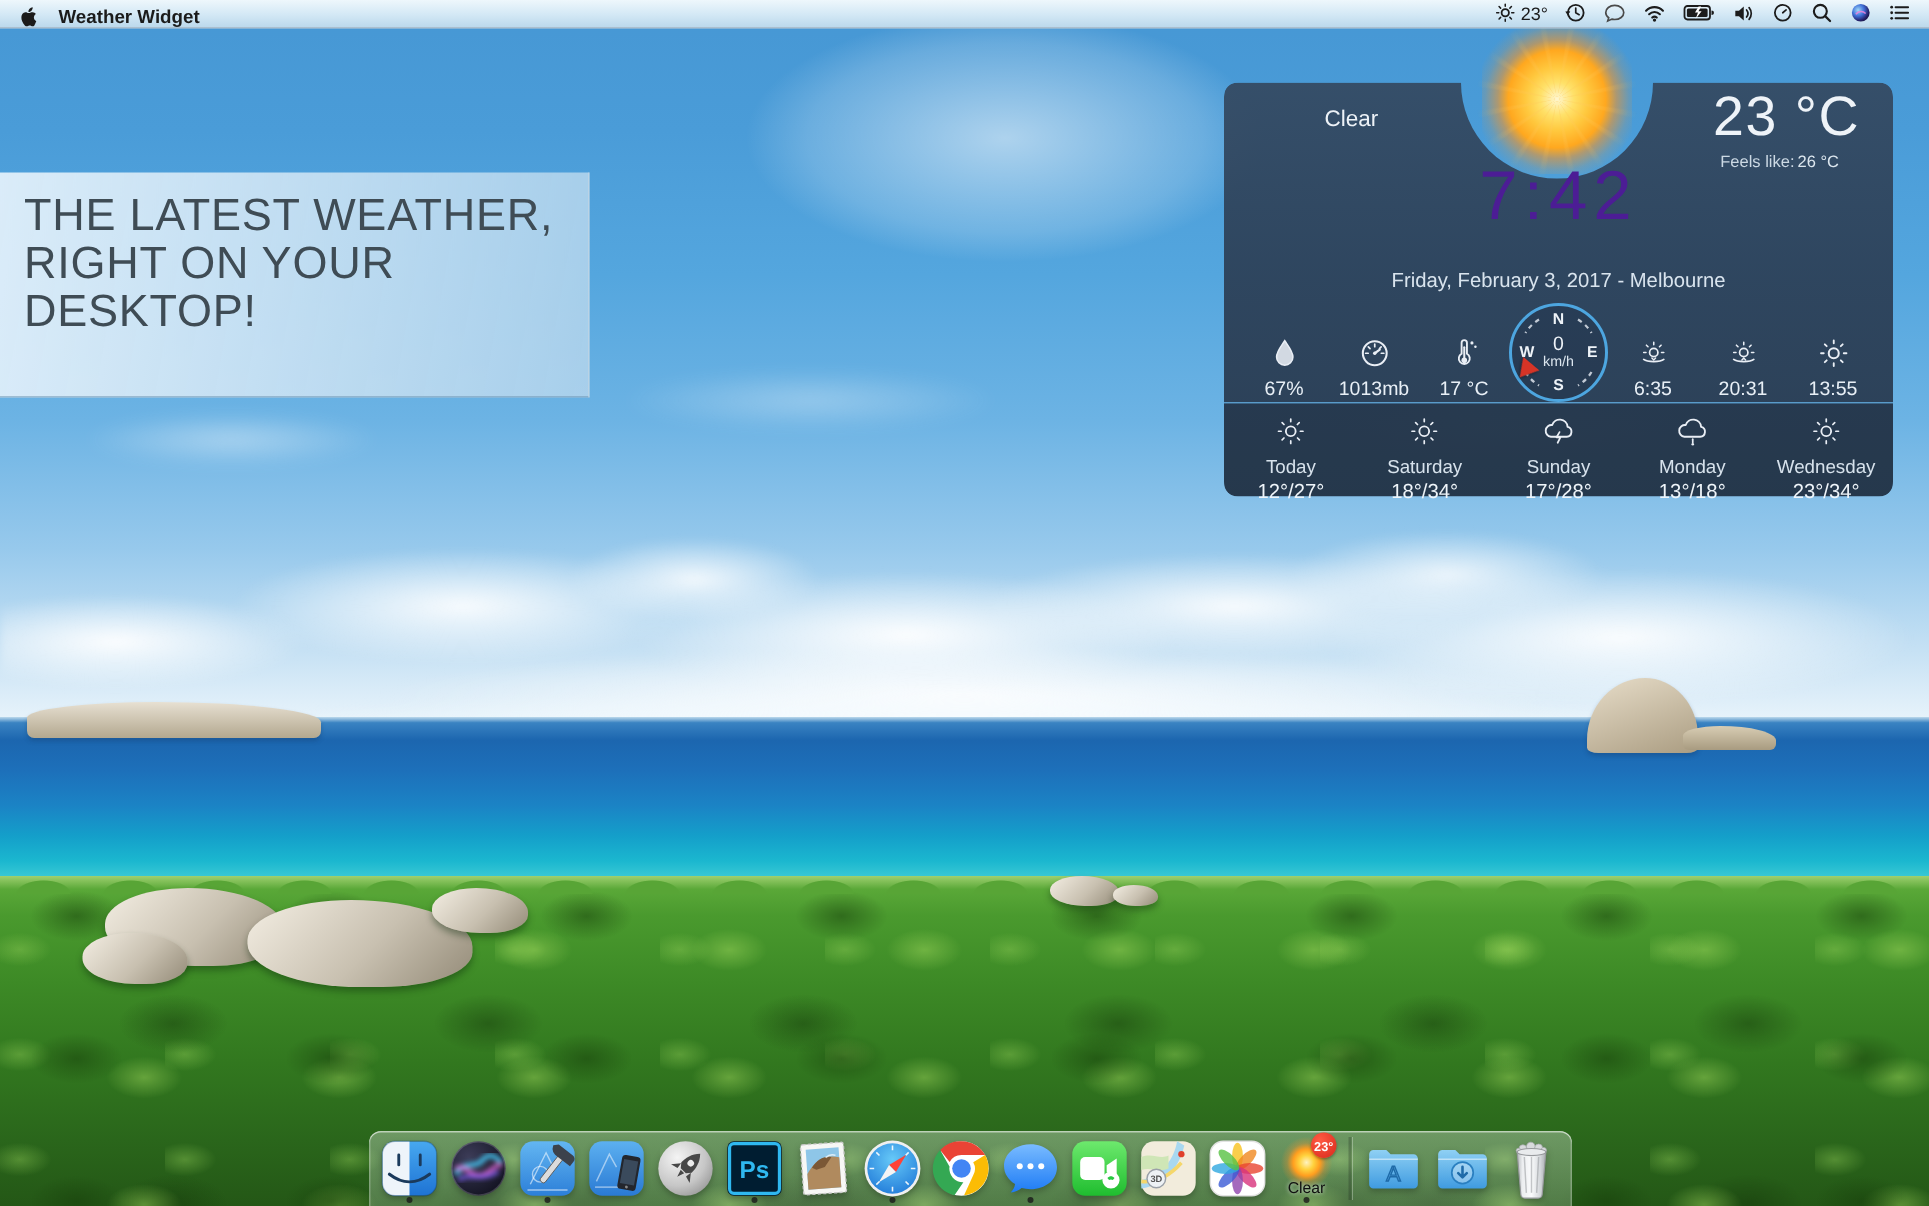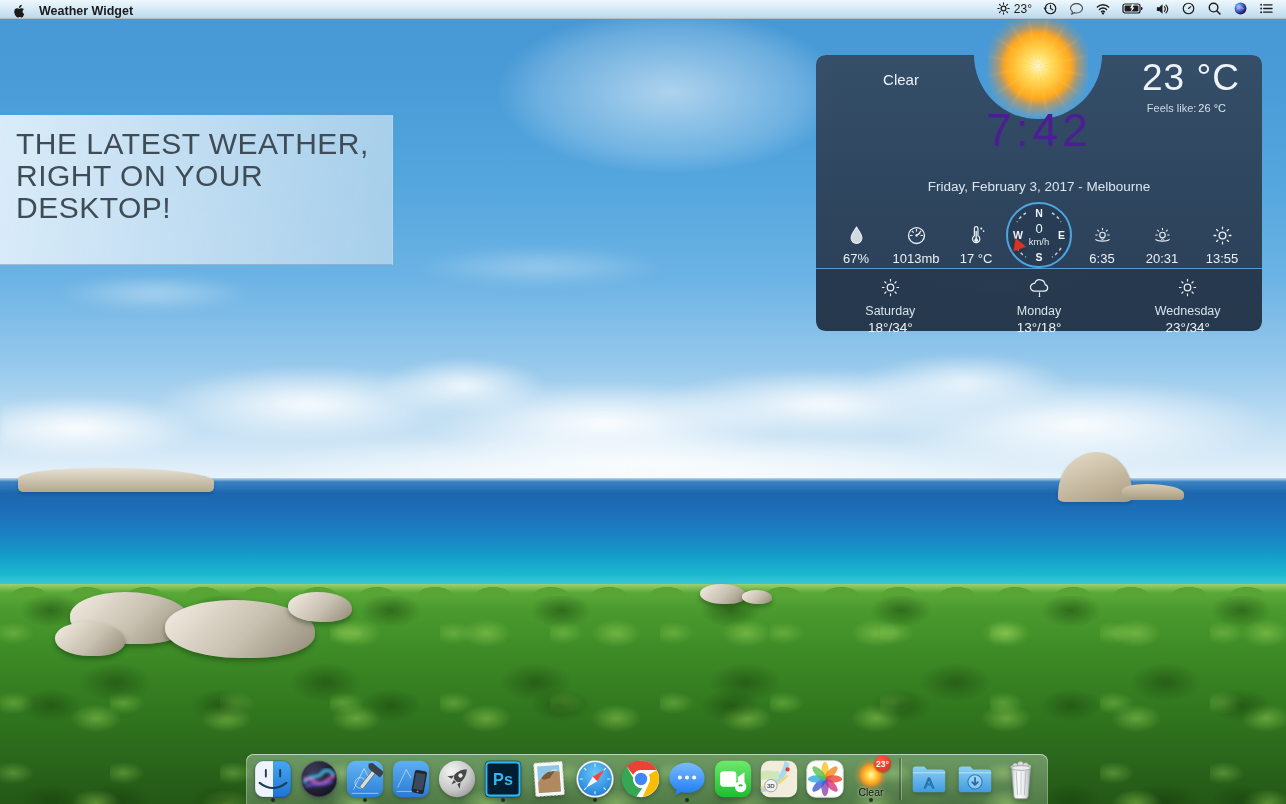--- a/index.html
+++ b/index.html
@@ -358,22 +358,42 @@
     </div>
     <div class="w-divider"></div>
     <div class="w-forecast" id="forecast-row">
         <div class="fc-col">
           <span>
             <svg viewBox="0 0 26 24">
               <circle cx="13" cy="12" r="3.4" fill="none" stroke="#e9eef5" stroke-width="1.3"></circle>
               <path d="M13 5.3V3.5M13 20.5v-1.8M6.3 12H4.5M21.5 12h-1.8M8.3 7.3 7 6M18.9 6l-1.3 1.3M8.3 16.7 7 18M17.7 16.7 19 18" stroke="#e9eef5" stroke-width="1.2" stroke-linecap="round"></path>
             </svg>
           </span>
+          <span class="fc-day">Today</span>
+          <span class="fc-temps">12°/27°</span>
+        </div>
+        <div class="fc-col">
+          <span>
+            <svg viewBox="0 0 26 24">
+              <circle cx="13" cy="12" r="3.4" fill="none" stroke="#e9eef5" stroke-width="1.3"></circle>
+              <path d="M13 5.3V3.5M13 20.5v-1.8M6.3 12H4.5M21.5 12h-1.8M8.3 7.3 7 6M18.9 6l-1.3 1.3M8.3 16.7 7 18M17.7 16.7 19 18" stroke="#e9eef5" stroke-width="1.2" stroke-linecap="round"></path>
+            </svg>
+          </span>
           <span class="fc-day">Saturday</span>
           <span class="fc-temps">18°/34°</span>
+        </div>
+        <div class="fc-col">
+          <span>
+            <svg viewBox="0 0 26 24">
+              <path d="M7.2 15.8h11a3.5 3.5 0 0 0 .6-6.9A5.5 5.5 0 0 0 8.1 7.7a4 4 0 0 0-.9 8.1Z" fill="none" stroke="#e9eef5" stroke-width="1.3" stroke-linejoin="round"></path>
+              <path d="m13.2 12.6-2.1 3.6h2.7l-1.9 3.8" fill="none" stroke="#e9eef5" stroke-width="1.2" stroke-linejoin="round" stroke-linecap="round"></path>
+            </svg>
+          </span>
+          <span class="fc-day">Sunday</span>
+          <span class="fc-temps">17°/28°</span>
         </div>
         <div class="fc-col">
           <span>
             <svg viewBox="0 0 26 24">
               <path d="M7.2 15.8h11a3.5 3.5 0 0 0 .6-6.9A5.5 5.5 0 0 0 8.1 7.7a4 4 0 0 0-.9 8.1Z" fill="none" stroke="#e9eef5" stroke-width="1.3" stroke-linejoin="round"></path>
               <path d="M13 17.5v2.3" stroke="#e9eef5" stroke-width="1.2" stroke-linecap="round"></path>
               <circle cx="13" cy="21" r=".9" fill="#e9eef5"></circle>
             </svg>
           </span>
           <span class="fc-day">Monday</span>

